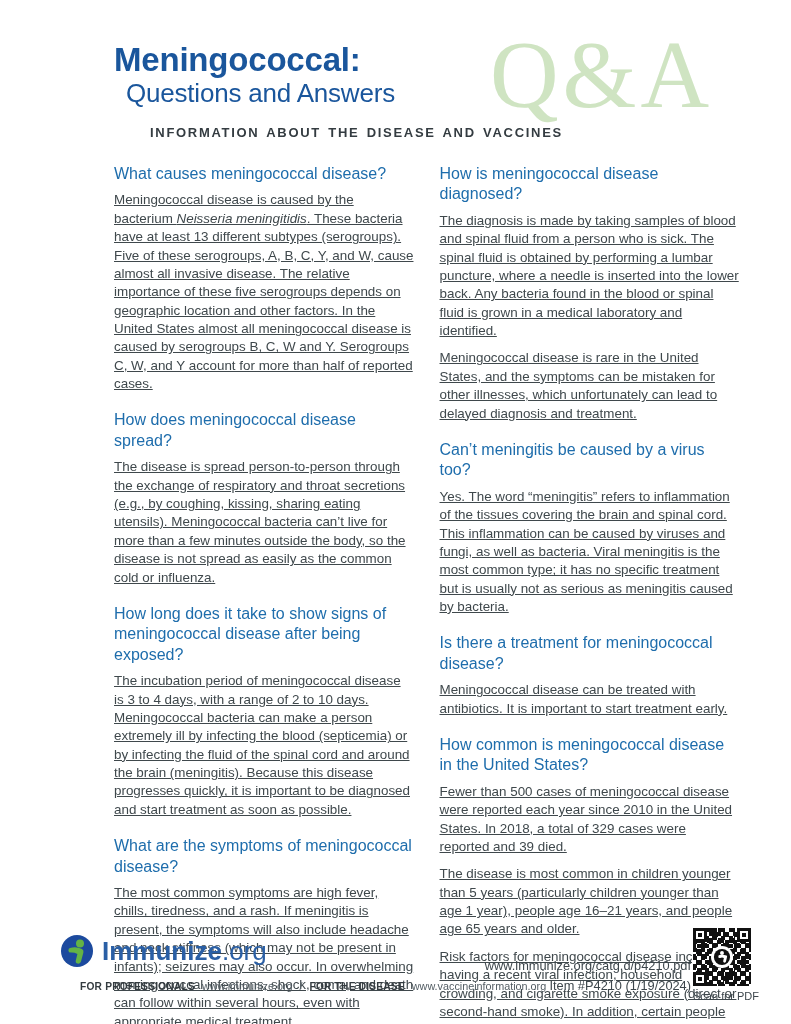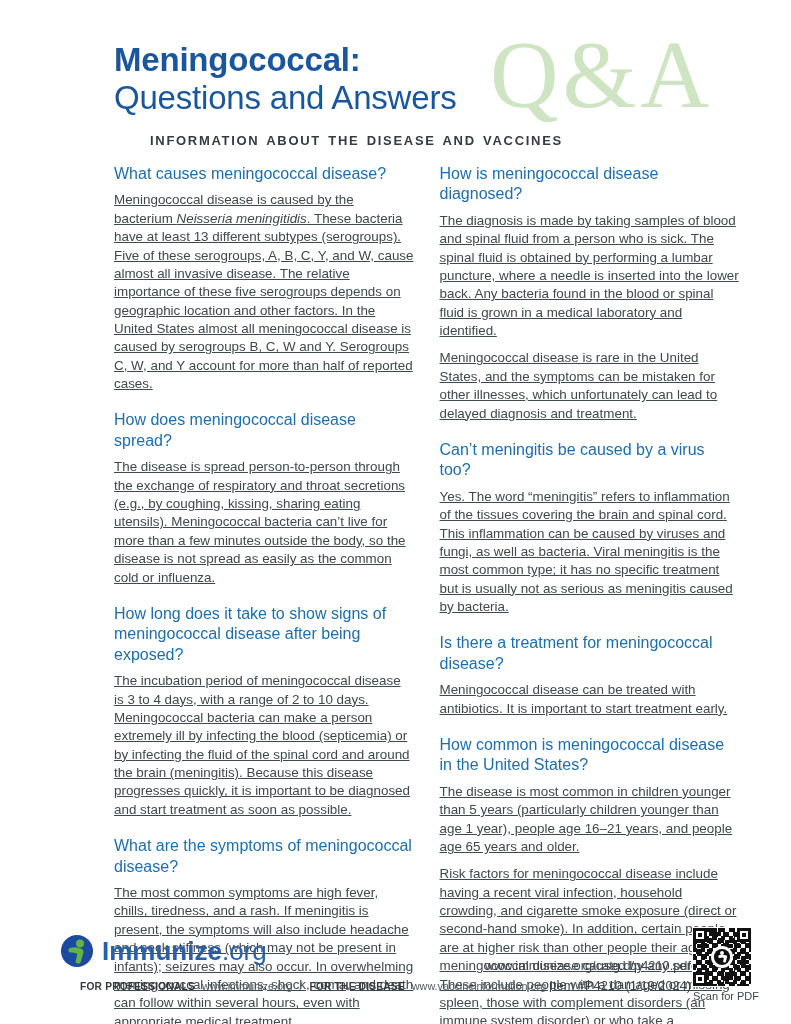--- a/index.html
+++ b/index.html
@@ -13,22 +13,23 @@
   }
   .page { position:absolute; inset:0; }
 
   
   .header { position:absolute; top:42px; left:114px; right:52px; }
   .title-line1 {
     color:var(--title-blue); font-size:33px; font-weight:700; line-height:1.12;
     letter-spacing:-0.2px;
   }
   .title-line2 {
-    color:var(--title-blue); font-size:33px; font-weight:400; line-height:1.15;
+    color:var(--title-blue); font-size:26px; font-weight:400; line-height:1.15;
     letter-spacing:-0.2px;
+    margin-left:12px;
   }
   .watermark {
     position:absolute; top:-14px; right:26px;
     font-family:"Liberation Serif", serif;
     font-size:95px; line-height:1; color:var(--watermark-green);
     letter-spacing:4px;
   }
   .subtitle {
     margin-top:16px; font-size:13px; font-weight:700;
     color:#343c41; letter-spacing:1.7px; word-spacing:2px;padding-left:36px;
@@ -138,20 +139,21 @@
       <div class="qa-item">
         <h3 class="question">Can’t meningitis be caused by a virus too?</h3>
         <p class="answer">Yes. The word “meningitis” refers to inflammation of the tissues covering the brain and spinal cord. This inflammation can be caused by viruses and fungi, as well as bacteria. Viral meningitis is the most common type; it has no specific treatment but is usually not as serious as meningitis caused by bacteria.</p>
       </div>
       <div class="qa-item">
         <h3 class="question">Is there a treatment for meningococcal disease?</h3>
         <p class="answer">Meningococcal disease can be treated with antibiotics. It is important to start treatment early.</p>
       </div>
       <div class="qa-item">
         <h3 class="question">How common is meningococcal disease in the United States?</h3>
+        <p class="answer">Fewer than 500 cases of meningococcal disease were reported each year since 2010 in the United States. In 2018, a total of 329 cases were reported and 39 died.</p>
         <p class="answer">The disease is most common in children younger than 5 years (particularly children younger than age 1 year), people age 16–21 years, and people age 65 years and older.</p>
       </div>
       <div class="qa-item">
         <p class="answer">Risk factors for meningococcal disease include having a recent viral infection, household crowding, and cigarette smoke exposure (direct or second-hand smoke). In addition, certain people are at higher risk than other people their age for meningococcal disease caused by any serogroup. These include people with a damaged or missing spleen, those with complement disorders (an immune system disorder) or who take a complement</p>
       </div>
 
     </div>
   </div>
 
   <div class="footer-left">

